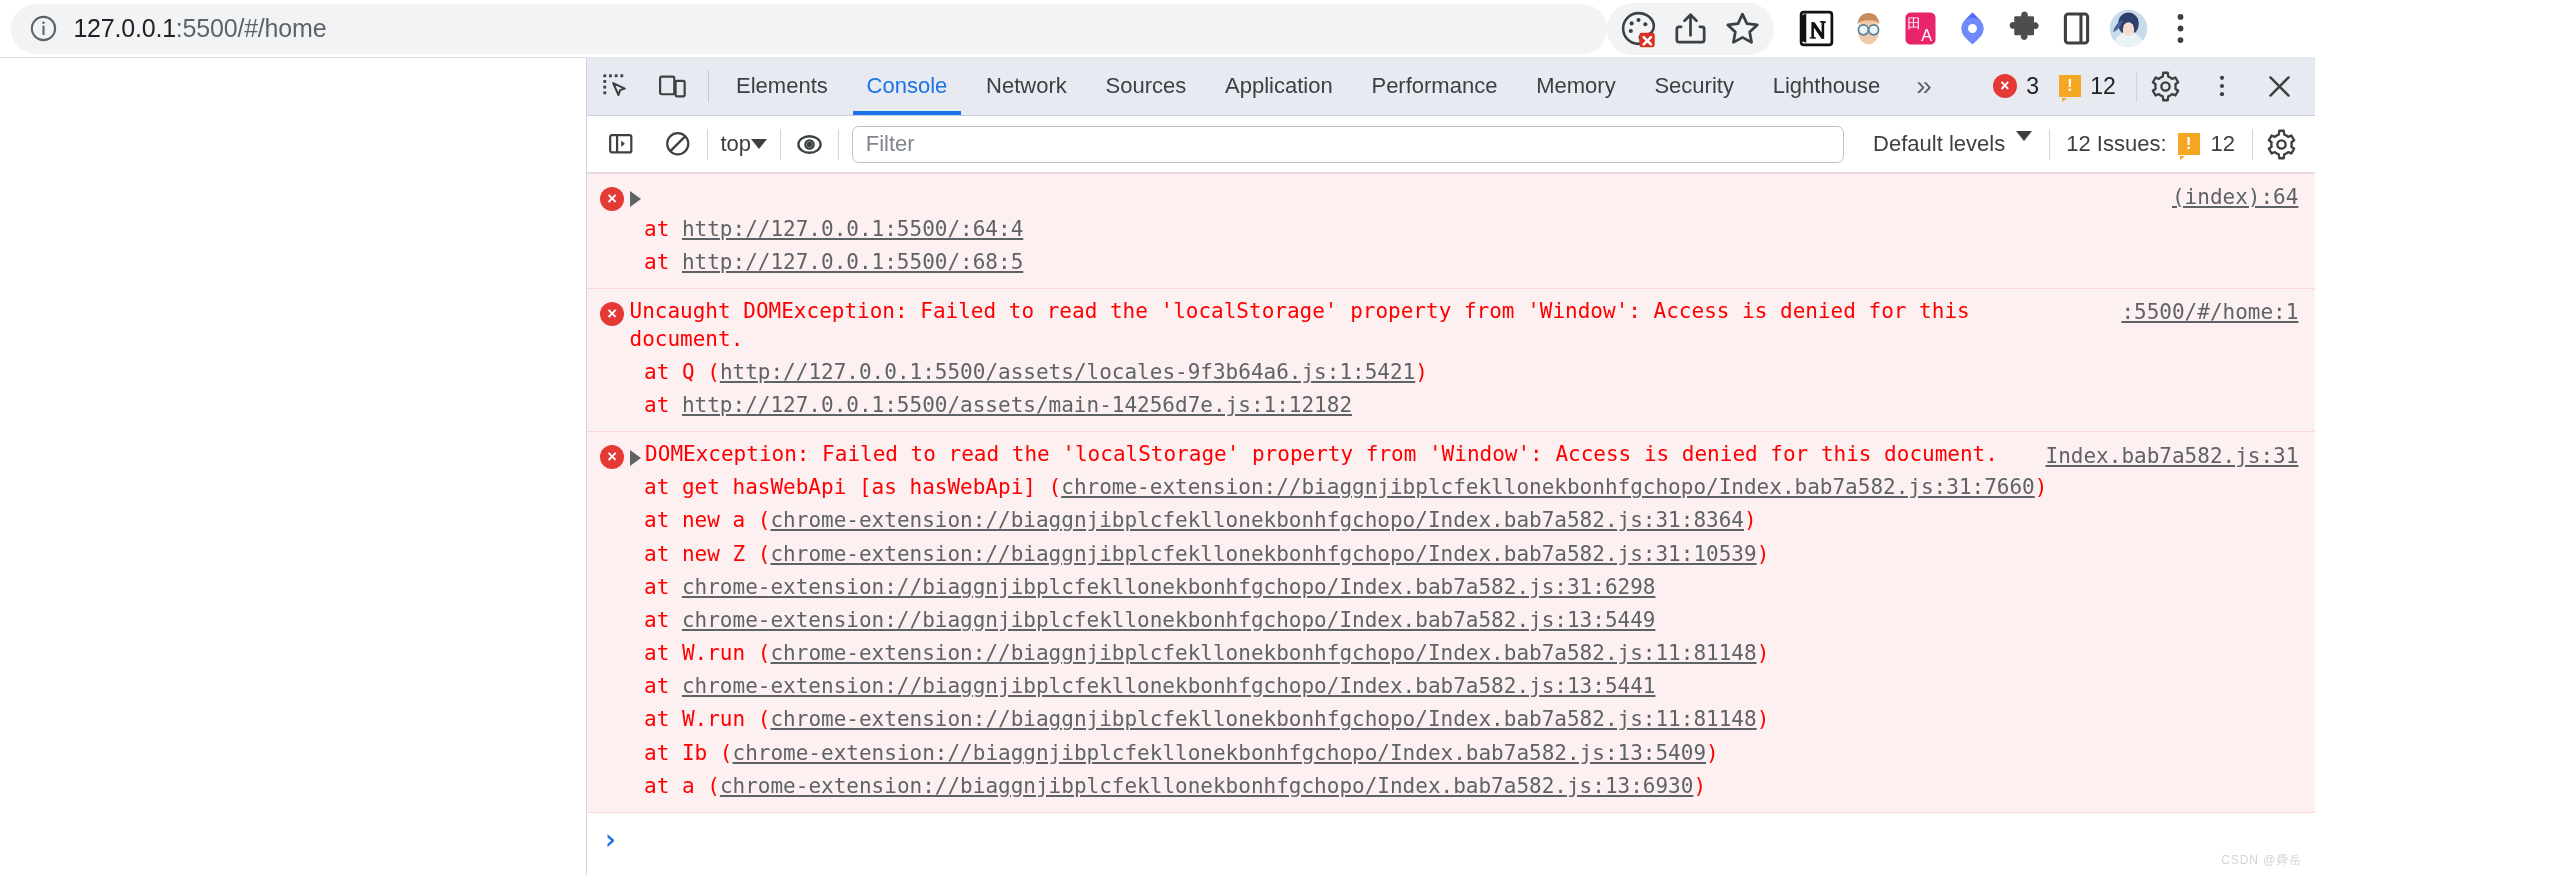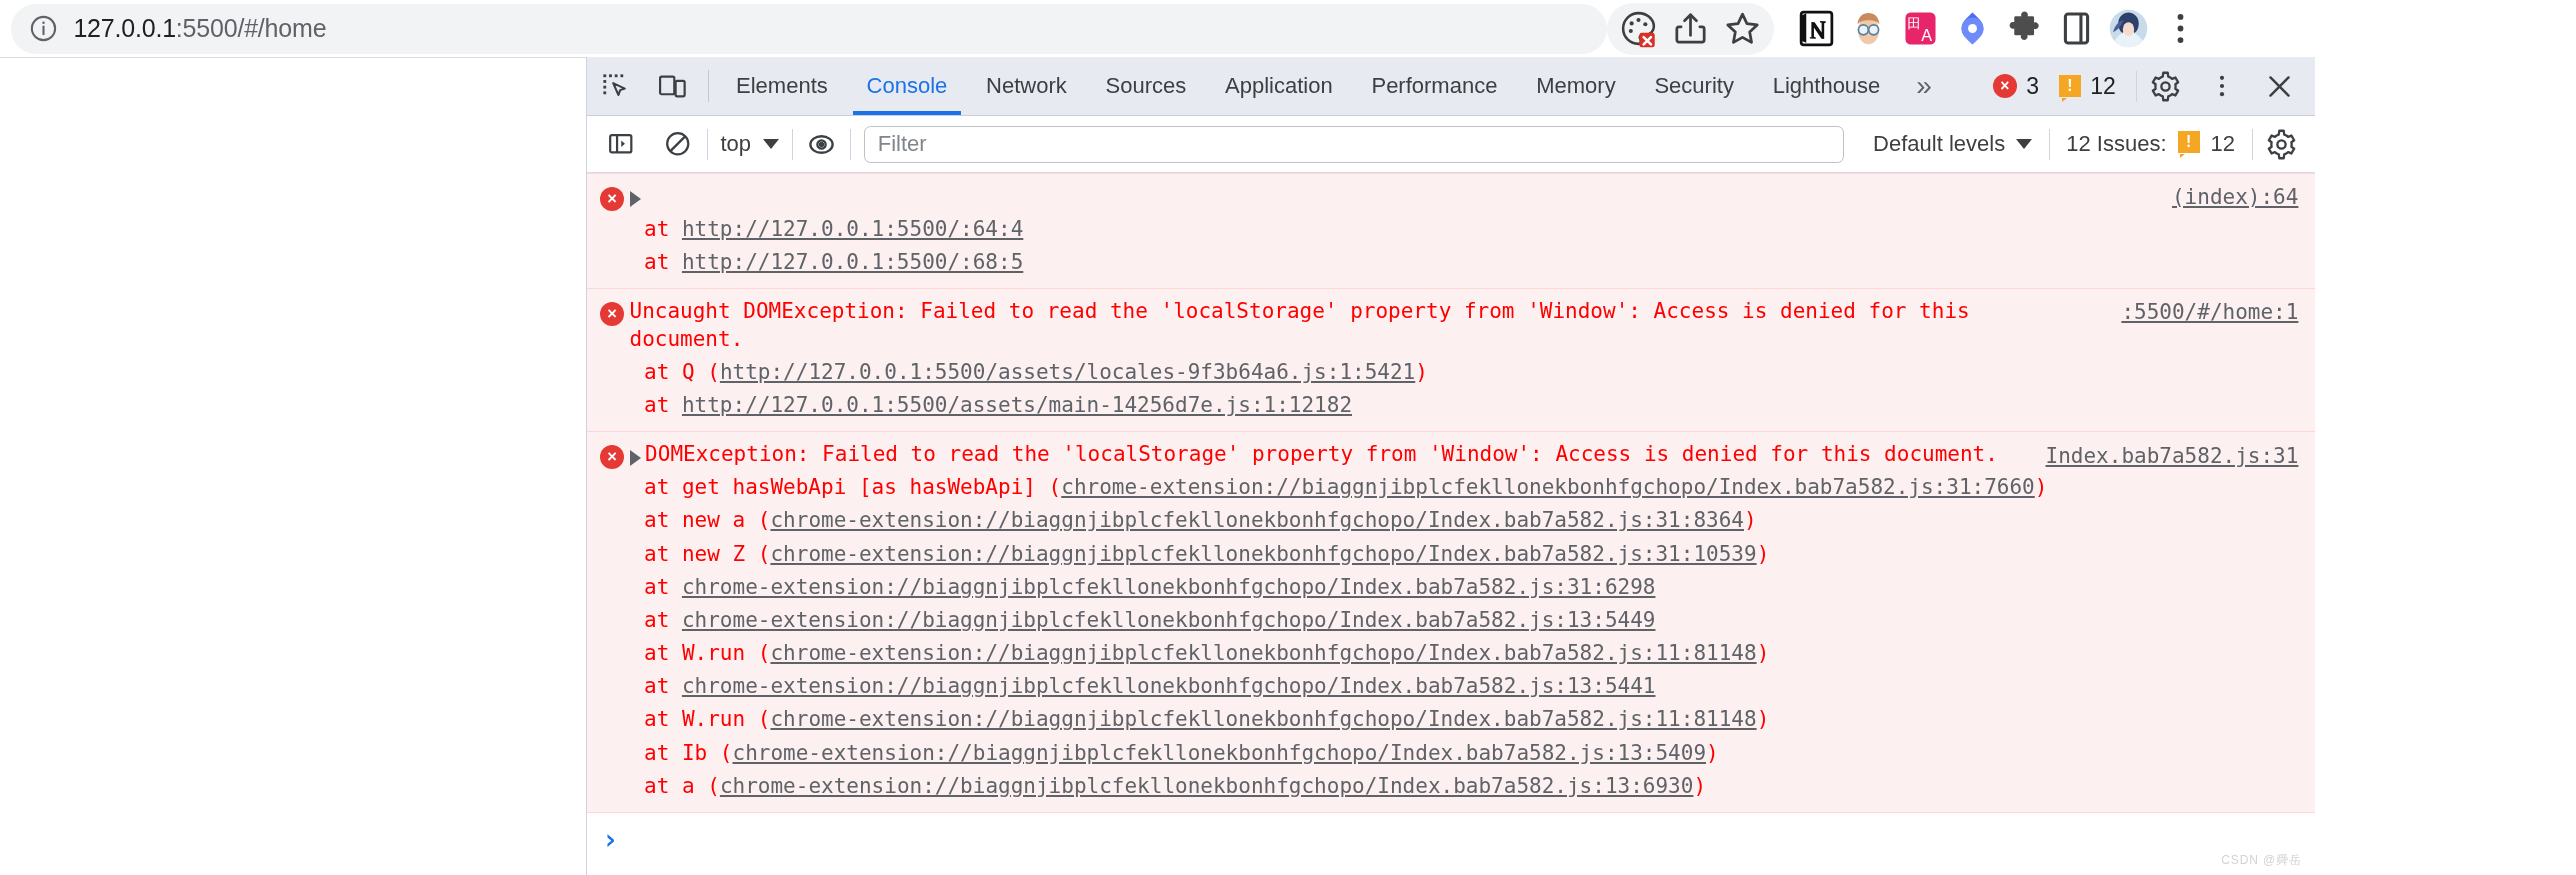--- a/index.html
+++ b/index.html
@@ -182,21 +182,21 @@
     height: 57px;
     flex: none;
     background: #ffffff;
     display: flex;
     align-items: center;
     border-bottom: 0.9px solid #d7dce6;
     box-sizing: border-box;
     padding: 0 5.5px;
   }
   #ctx-select {
-    display: flex; align-items: center; gap: 12px;
+    display: flex; align-items: center; gap: 0;
     font-size: 22px; color: #3c4043;
     padding: 0 13px; flex: none;
   }
   .caret-down {
     width: 0; height: 0;
     border-left: 8.3px solid transparent;
     border-right: 8.3px solid transparent;
     border-top: 10px solid #3c4043;
     flex: none;
   }
@@ -210,26 +210,26 @@
     font-size: 22px;
     color: #80868b;
     padding: 0 13px;
     box-sizing: border-box;
     display: flex;
     align-items: center;
     min-width: 37px;
     font-family: "Liberation Sans", sans-serif;
   }
   #levels-select {
-    display: flex; align-items: center; gap: 11px;
+    display: flex; align-items: flex-start; gap: 11px;
     font-size: 22px; color: #3c4043;
     padding: 0 16.6px; flex: none; white-space: nowrap;
   }
   #issues-group {
-    display: flex; align-items: flex-start; gap: 11px;
+    display: flex; align-items: center; gap: 11px;
     font-size: 22px; color: #3c4043;
     padding: 0 16.6px; flex: none; white-space: nowrap;
   }
   .vrule { width:0.9px; height:31px; background:#cfd5e0; flex:none; }
 
   
   #console-body {
     flex: 1 1 auto;
     background: #ffffff;
     overflow: hidden;

